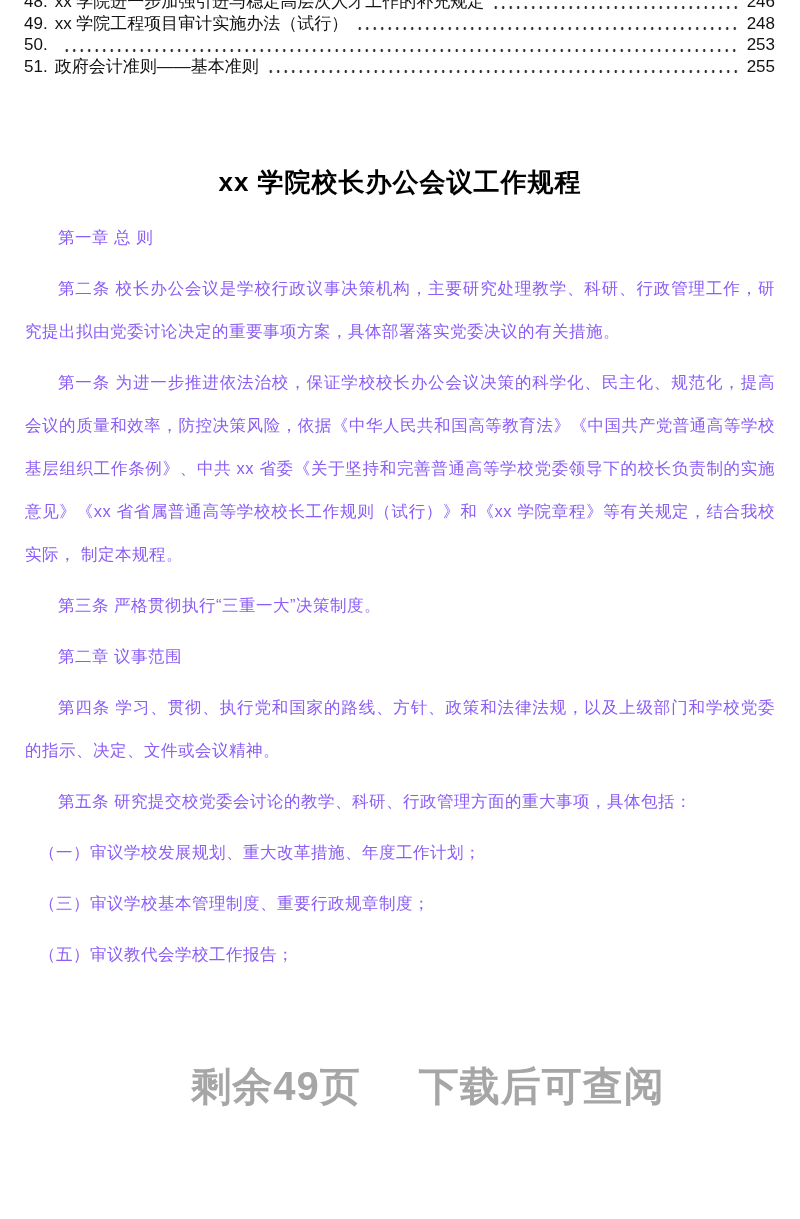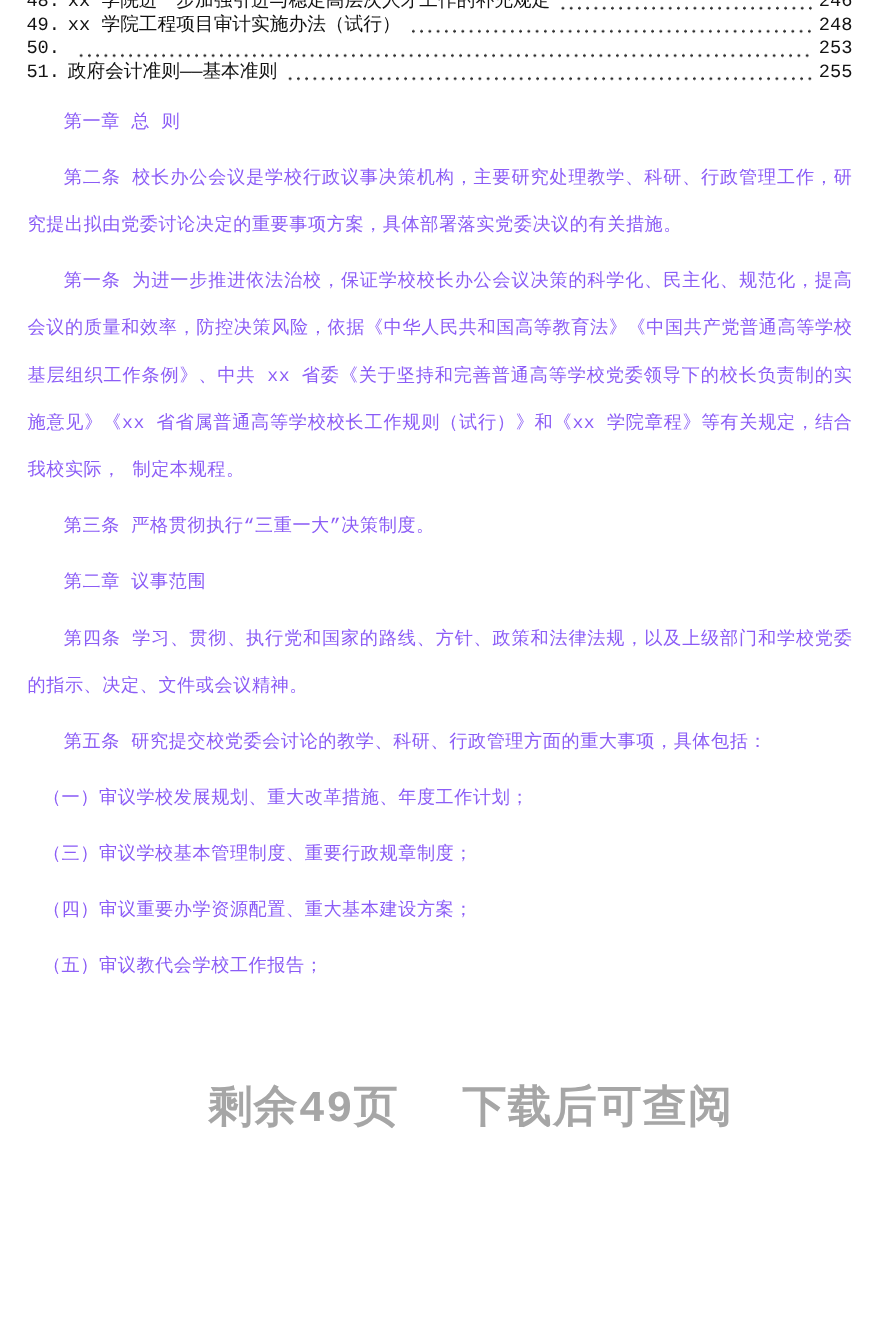--- a/index.html
+++ b/index.html
@@ -3,21 +3,21 @@
 <meta charset="utf-8">
 <style>
   html, body { margin: 0; padding: 0; background: #ffffff; }
   .page {
     position: relative;
     width: 800px;
     height: 1219px;
     margin: 0 auto;
     background: #ffffff;
     overflow: hidden;
-    font-family: Liberation Mono, monospace;
+    font-family: Liberation Sans, sans-serif;
     color: #1c1c1c;
   }
 
   
   .toc {
     margin: -9px 25px 0 24px;
   }
   .toc-item {
     display: flex;
     align-items: flex-end;
@@ -105,32 +105,32 @@
       <span class="toc-page">253</span>
     </div>
     <div class="toc-item">
       <span class="toc-num">51.</span>
       <span class="toc-title">政府会计准则——基本准则</span>
       <span class="toc-leader"></span>
       <span class="toc-page">255</span>
     </div>
   </div>
 
+  <h1 class="doc-title">xx 学院校长办公会议工作规程</h1>
 
   <div class="doc-body">
     <p class="chapter">第一章 总 则</p>
     <p class="para">第二条 校长办公会议是学校行政议事决策机构，主要研究处理教学、科研、行政管理工作，研究提出拟由党委讨论决定的重要事项方案，具体部署落实党委决议的有关措施。</p>
     <p class="para">第一条 为进一步推进依法治校，保证学校校长办公会议决策的科学化、民主化、规范化，提高会议的质量和效率，防控决策风险，依据《中华人民共和国高等教育法》《中国共产党普通高等学校基层组织工作条例》、中共 xx 省委《关于坚持和完善普通高等学校党委领导下的校长负责制的实施意见》《xx 省省属普通高等学校校长工作规则（试行）》和《xx 学院章程》等有关规定，结合我校实际， 制定本规程。</p>
     <p class="para">第三条 严格贯彻执行“三重一大”决策制度。</p>
     <p class="chapter">第二章 议事范围</p>
     <p class="para">第四条 学习、贯彻、执行党和国家的路线、方针、政策和法律法规，以及上级部门和学校党委的指示、决定、文件或会议精神。</p>
     <p class="para">第五条 研究提交校党委会讨论的教学、科研、行政管理方面的重大事项，具体包括：</p>
     <p class="list">（一）审议学校发展规划、重大改革措施、年度工作计划；</p>
     <p class="list">（三）审议学校基本管理制度、重要行政规章制度；</p>
-    <p class="list">（四）审议重要办学资源配置、重大基本建设方案；</p>
     <p class="list">（五）审议教代会学校工作报告；</p>
   </div>
 
   <div class="watermark">
     <span>剩余49页</span>
     <span>下载后可查阅</span>
   </div>
 
 </div>
 

